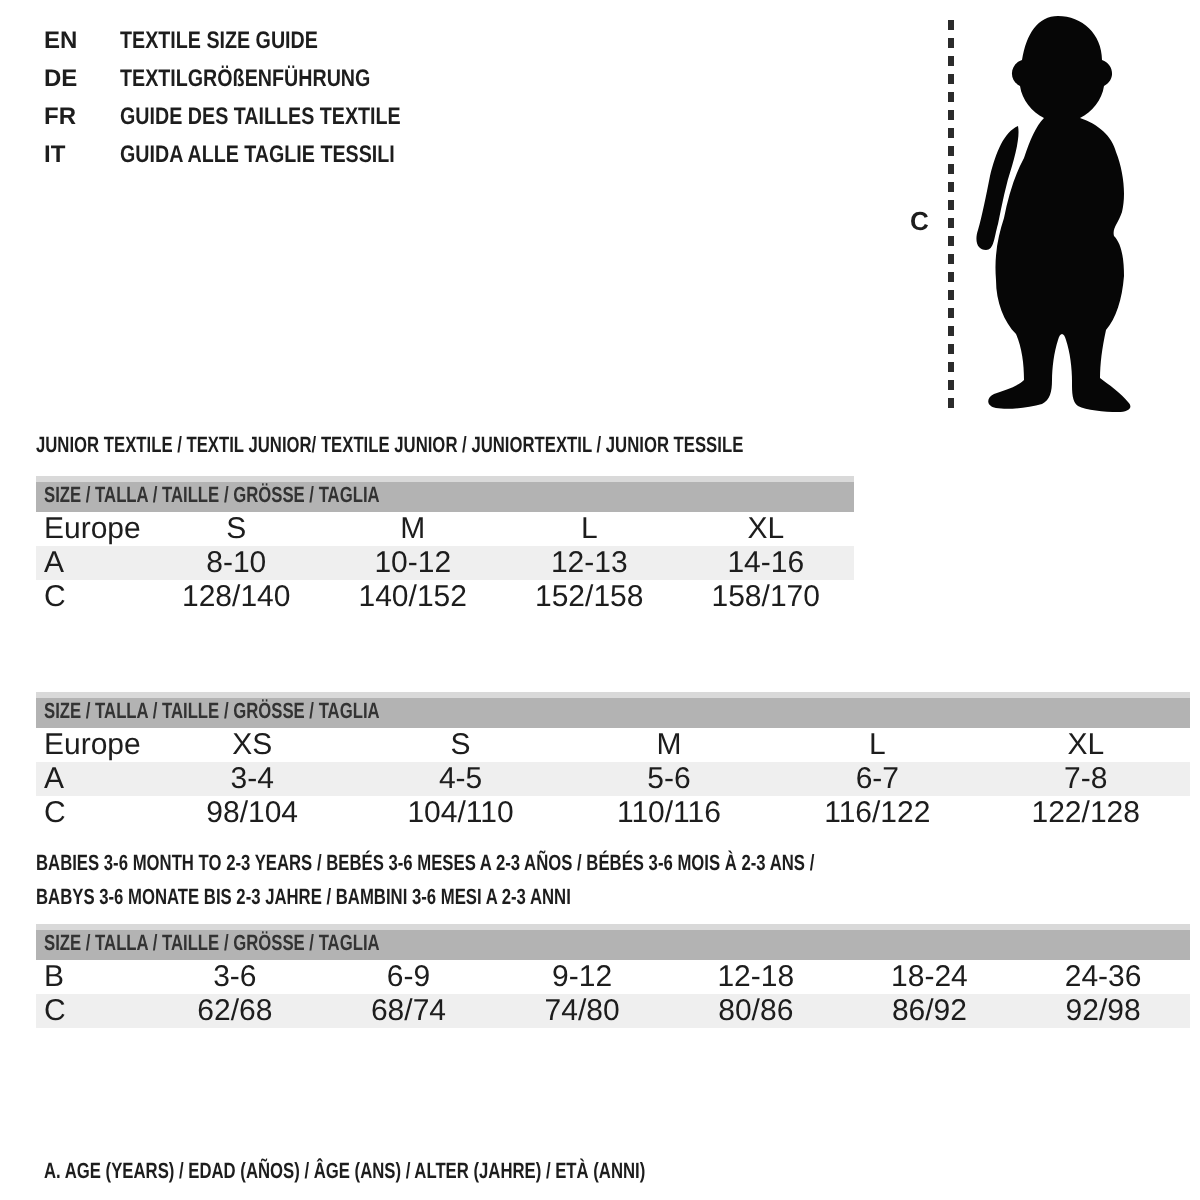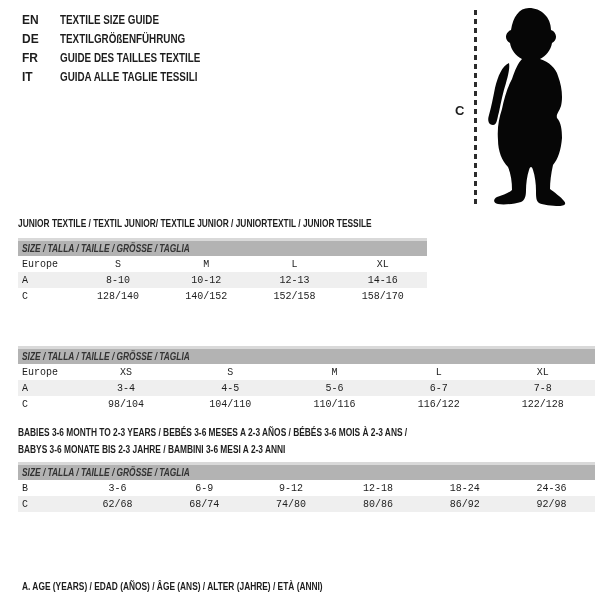--- a/index.html
+++ b/index.html
@@ -20,22 +20,22 @@
         background:repeating-linear-gradient(to bottom,#2b2b2b 0 5px,transparent 5px 9px);}
   .clabel{position:absolute;left:455px;top:103px;font-size:13px;font-weight:700;}
   .baby{position:absolute;left:486px;top:6px;}
 
   
   .shead{position:absolute;left:18px;font-size:11px;font-weight:700;line-height:17px;}
 
   
   .tblwrap{position:absolute;left:18px;}
   .topline{height:3px;background:#d9d9d9;}
-  .band{height:15px;line-height:15px;background:#b3b3b3;font-size:11px;font-weight:700;color:#333333;padding-left:4px;font-style:italic;}
-  table{border-collapse:collapse;width:100%;table-layout:fixed;font-size:10px;color:#1d1d1d;font-family:Liberation Mono, monospace;}
+  .band{height:15px;line-height:15px;background:#b3b3b3;font-size:11px;font-weight:700;color:#333333;padding-left:4px;}
+  table{border-collapse:collapse;width:100%;table-layout:fixed;font-size:15px;color:#1d1d1d;}
   td{height:16px;padding:0;text-align:center;vertical-align:middle;}
   td.lbl{text-align:left;padding-left:4px;}
   col.lblcol{width:56px;}
   tr.alt{background:#efefef;}
   .sub{font-size:8px;vertical-align:-2px;}
 
   
   .foot{position:absolute;left:22px;top:537px;font-size:11px;font-weight:700;line-height:17.5px;}
   .foot div{height:17.5px;margin-top:41px;}
 </style>

